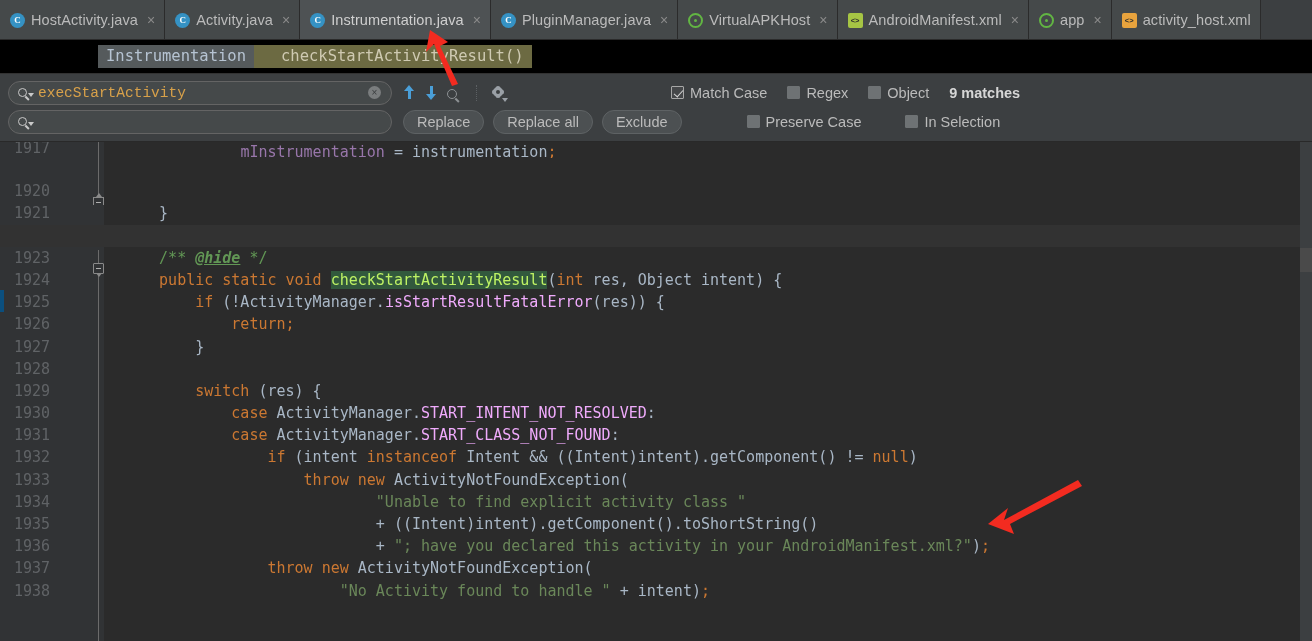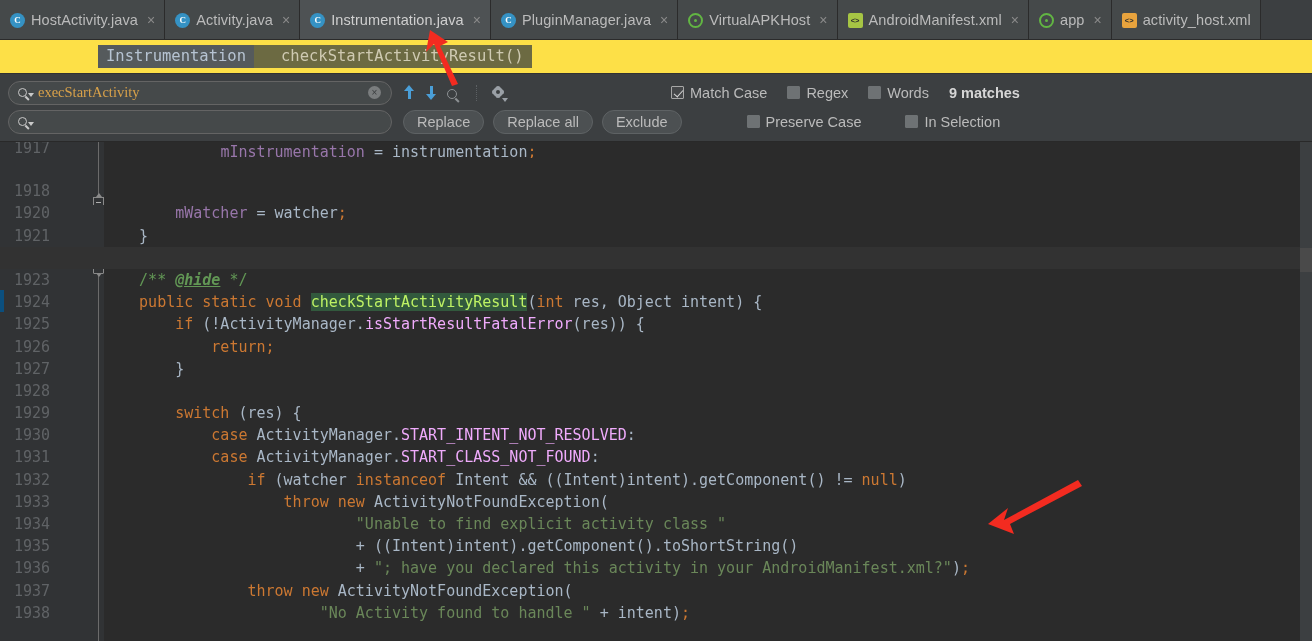--- a/index.html
+++ b/index.html
@@ -97,21 +97,21 @@
     color: #2b2b2b;
     font-size: 7.5px;
     line-height: 15px;
     text-align: center;
     font-family: "Liberation Sans", sans-serif;
   }
 
   
   .breadcrumb {
     height: 34px;
-    background: #fde047;
+    background: #000000;
     display: flex;
     align-items: center;
     padding-left: 98px;
     border-bottom: 1px solid #323232;
   }
   .crumb {
     font-family: "DejaVu Sans Mono", monospace;
     font-size: 15.5px;
     padding: 2px 8px 3px 8px;
     color: #a9b7c6;
@@ -171,21 +171,21 @@
     border-left: 3px solid transparent;
     border-right: 3px solid transparent;
     border-top: 4px solid #c9c9c9;
     display: inline-block;
     margin-top: 4px;
   }
   .sf-text {
     flex: 1 1 auto;
     color: #d8a14a;
     font-size: 14.5px;
-    font-family: Liberation Serif, serif;
+    font-family: Liberation Mono, monospace;
     white-space: nowrap;
     overflow: hidden;
   }
   .sf-clear {
     width: 13px; height: 13px;
     border-radius: 50%;
     background: #7a7d7e;
     color: #3c3f41;
     font-size: 10px;
     line-height: 13px;
@@ -353,21 +353,21 @@
   .lineno {
     position: absolute;
     left: 0; width: 80px;
     text-align: left;
     padding-left: 14px;
     color: #606366;
     font-size: 15px;
   }
   .code {
     position: absolute;
-    left: 112px;
+    left: 132px;
     right: 0;
     white-space: pre;
   }
 
   
   .fold {
     position: absolute;
     left: 93px; top: 0; bottom: 0;
     width: 12px;
   }
@@ -531,21 +531,21 @@
         <label class="opt">
           <span class="cbx checked"></span>
           <span>Match Case</span>
         </label>
         <label class="opt">
           <span class="cbx"></span>
           <span>Regex</span>
         </label>
         <label class="opt">
           <span class="cbx"></span>
-          <span>Words</span>
+          <span>Object</span>
         </label>
         <span class="matches">9 matches</span>
       </div>
     </div>
 
     <div class="findrow">
       <div class="searchfield second">
         <span class="sf-icon">
           <span class="magnifier"></span>
             <span class="caretdown"></span>
@@ -585,24 +585,20 @@
       <div class="foldline" style="top:136px; height:365px;"></div>
     </div>
 
     <div class="codewrap">
 
       <div class="line" style="height:16px; line-height:4px; overflow:hidden;">
         <span class="lineno">1917</span>
         <span class="code"><span class="plain">            </span><span class="fld">mInstrumentation</span><span class="plain"> = instrumentation</span><span class="kw">;</span></span>
       </div>
 
-      <div class="line">
-        <span class="lineno">1918</span>
-        <span class="code"><span class="plain">       </span><span class="fld">mWatcher</span><span class="plain"> = watcher</span><span class="kw">;</span></span>
-      </div>
 
 
       <div class="line">
         <span class="lineno">1920</span>
         <span class="code"><span class="plain">   }</span></span>
       </div>
 
       <div class="line">
         <span class="lineno">1921</span>
         <span class="code"></span>
@@ -648,21 +644,21 @@
         <span class="code"><span class="kw">           case </span><span class="plain">ActivityManager.</span><span class="stat">START_INTENT_NOT_RESOLVED</span><span class="plain">:</span></span>
       </div>
 
       <div class="line">
         <span class="lineno">1930</span>
         <span class="code"><span class="kw">           case </span><span class="plain">ActivityManager.</span><span class="stat">START_CLASS_NOT_FOUND</span><span class="plain">:</span></span>
       </div>
 
       <div class="line">
         <span class="lineno">1931</span>
-        <span class="code"><span class="kw">               if </span><span class="plain">(watcher </span><span class="kw">instanceof </span><span class="plain">Intent &amp;&amp; ((Intent)intent).getComponent() != </span><span class="kw">null</span><span class="plain">)</span></span>
+        <span class="code"><span class="kw">               if </span><span class="plain">(intent </span><span class="kw">instanceof </span><span class="plain">Intent &amp;&amp; ((Intent)intent).getComponent() != </span><span class="kw">null</span><span class="plain">)</span></span>
       </div>
 
       <div class="line">
         <span class="lineno">1932</span>
         <span class="code"><span class="kw">                   throw new </span><span class="plain">ActivityNotFoundException(</span></span>
       </div>
 
       <div class="line">
         <span class="lineno">1933</span>
         <span class="code"><span class="str">                           "Unable to find explicit activity class "</span></span>

